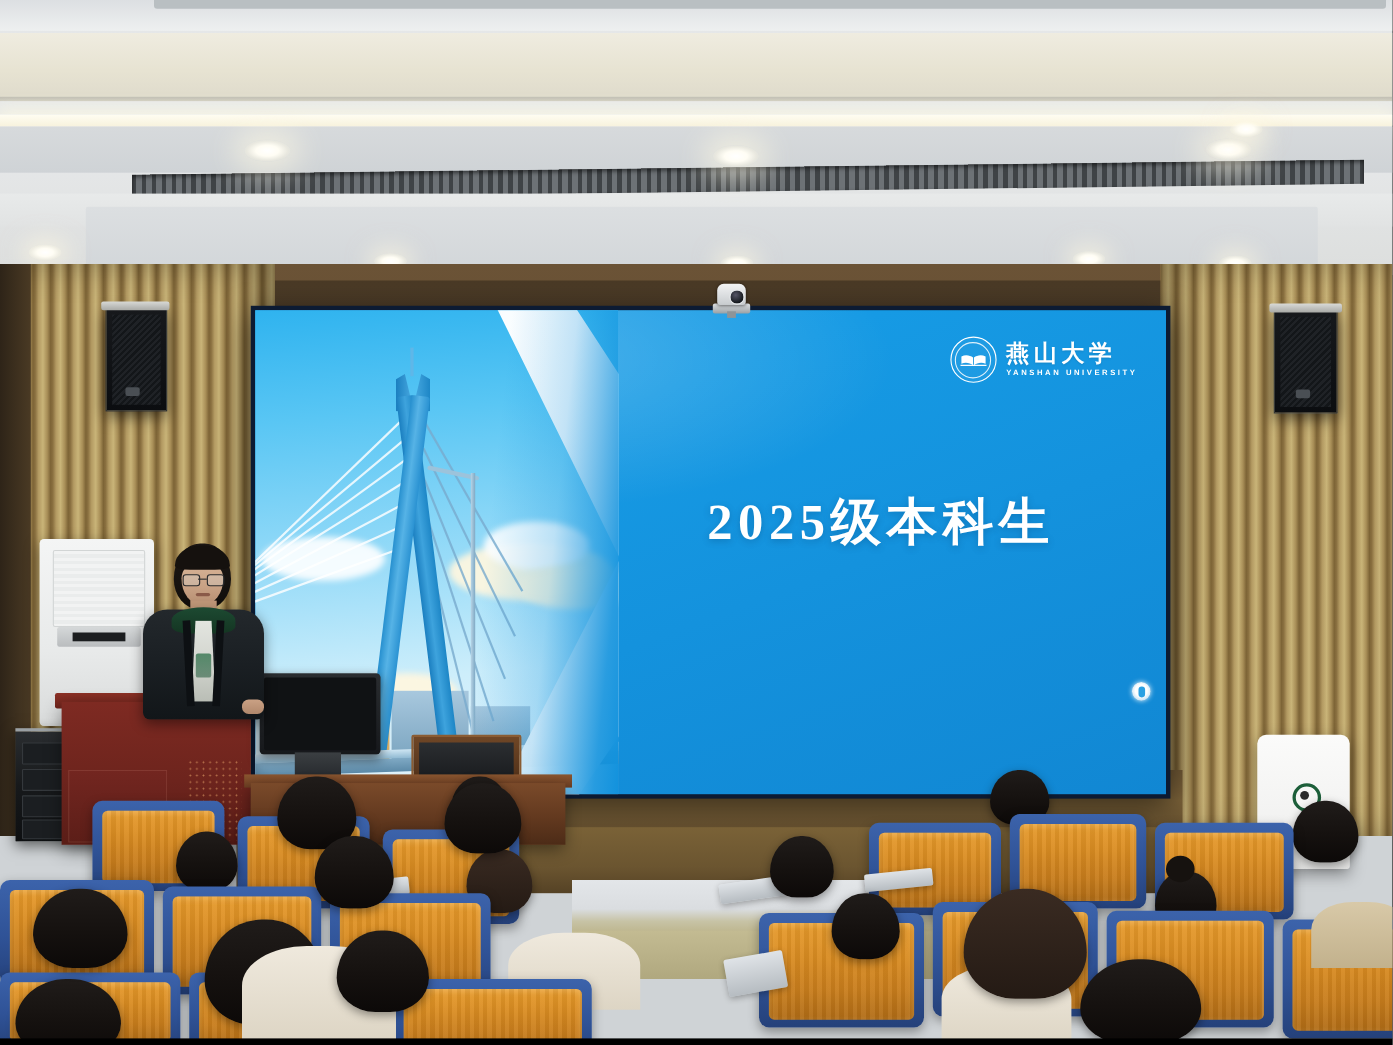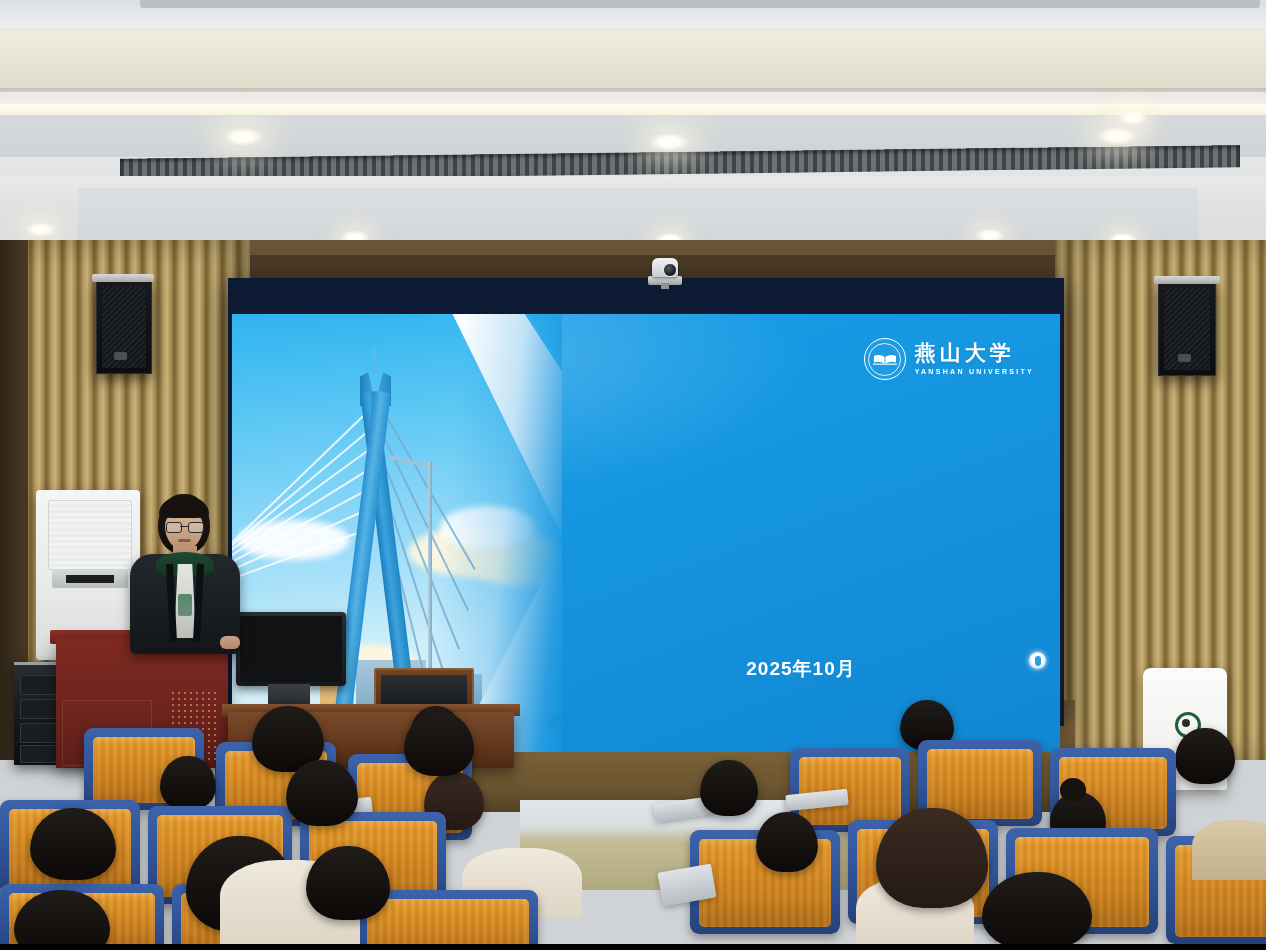--- a/index.html
+++ b/index.html
@@ -65,21 +65,21 @@
     background:linear-gradient(180deg,#6d5634 0%,#7b6239 45%,#5e4a2c 100%);}
 
   
   .screen-bezel{position:absolute;left:228px;top:278px;width:836px;height:448px;
     background:#0c1b33;padding:4px;box-sizing:border-box;
     box-shadow:0 8px 26px rgba(0,0,0,.55);}
   .screen{position:absolute;left:232px;top:282px;width:828px;height:440px;
     overflow:hidden;
     background:
       radial-gradient(ellipse 60% 45% at 28% 10%, rgba(255,255,255,.22) 0%, rgba(255,255,255,0) 70%),
-      linear-gradient(160deg,#1ea0e8 0%,#169ae4 28%,#1492dd 58%,#1187d3 100%); margin-top: 32px;}
+      linear-gradient(160deg,#1ea0e8 0%,#169ae4 28%,#1492dd 58%,#1187d3 100%);}
 
   
   .photo-panel{position:absolute;left:0;top:0;width:330px;height:440px;overflow:hidden;}
   .sky{position:absolute;inset:0;
     background:linear-gradient(175deg,#2fb3ef 0%,#59c6f4 22%,#9adcf8 52%,#cdeefb 74%,#e8f6fd 100%);}
   .cloud{position:absolute;border-radius:50%;background:rgba(255,255,255,.9);filter:blur(3px);}
   .cloud.warm{background:rgba(255,246,222,.92);}
   
   .pylon-l{position:absolute;left:128px;top:78px;width:17px;height:330px;
     background:linear-gradient(90deg,#1b7fc0,#3ea3dd 45%,#1d86c6);
@@ -374,22 +374,22 @@
           <rect x="0" y="9.6" width="24" height="1.1" fill="#fff"></rect>
         </svg>
       </div>
       <div class="logo-text">
         <span class="logo-cn">燕山大学</span>
         <span class="logo-en">YANSHAN UNIVERSITY</span>
       </div>
     </div>
 
     <div class="slide-title">
+      <div class="l1">2025级本科生</div>
     </div>
-    <div class="slide-date">2025年10月</div>
 
     <div class="screen-dot"></div>
   </div>
 
   <div class="stage-front"></div>
   <div class="stage-floorband"></div>
   <div class="stage-floorband2"></div>
 
   <div class="cabinet"></div>
   <div class="cabinet-vent"></div>

